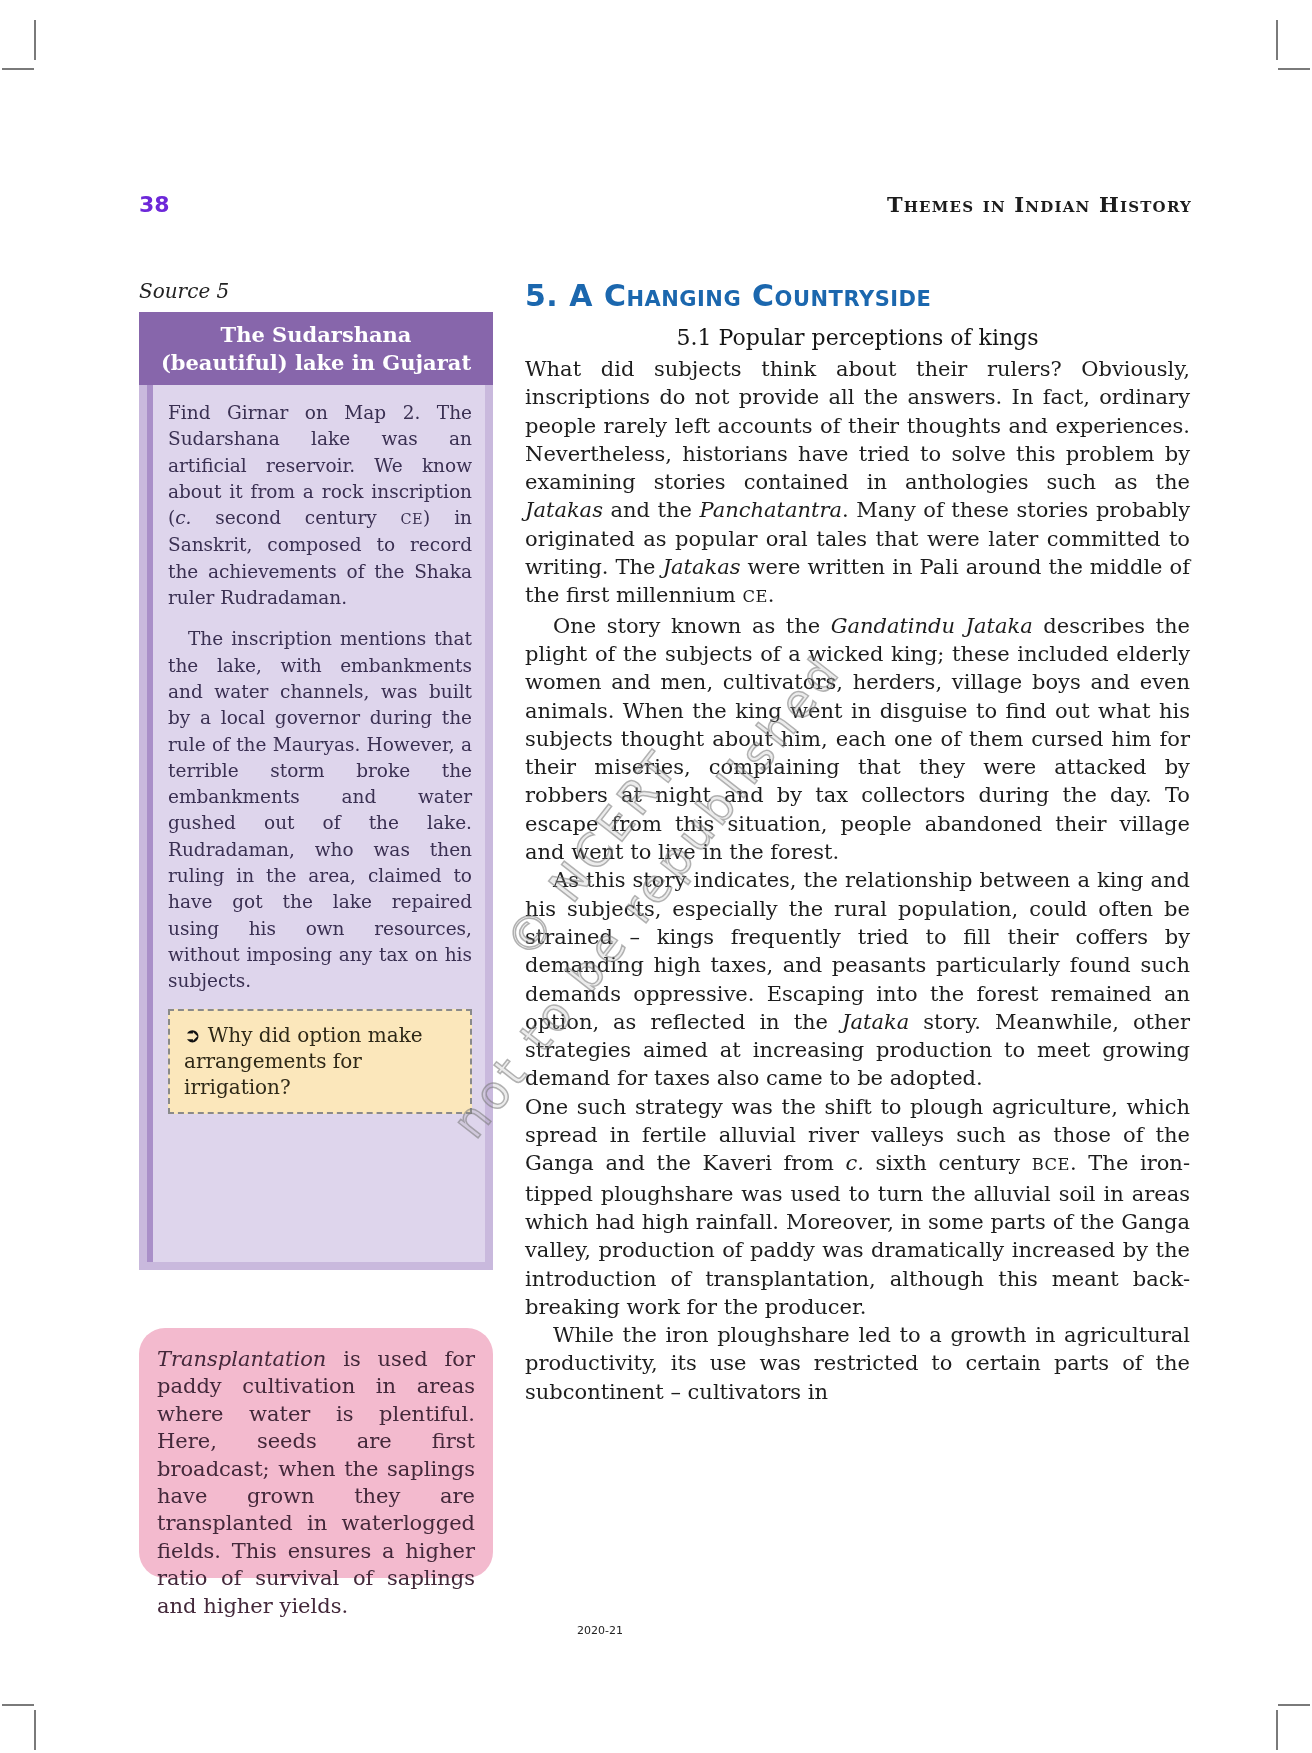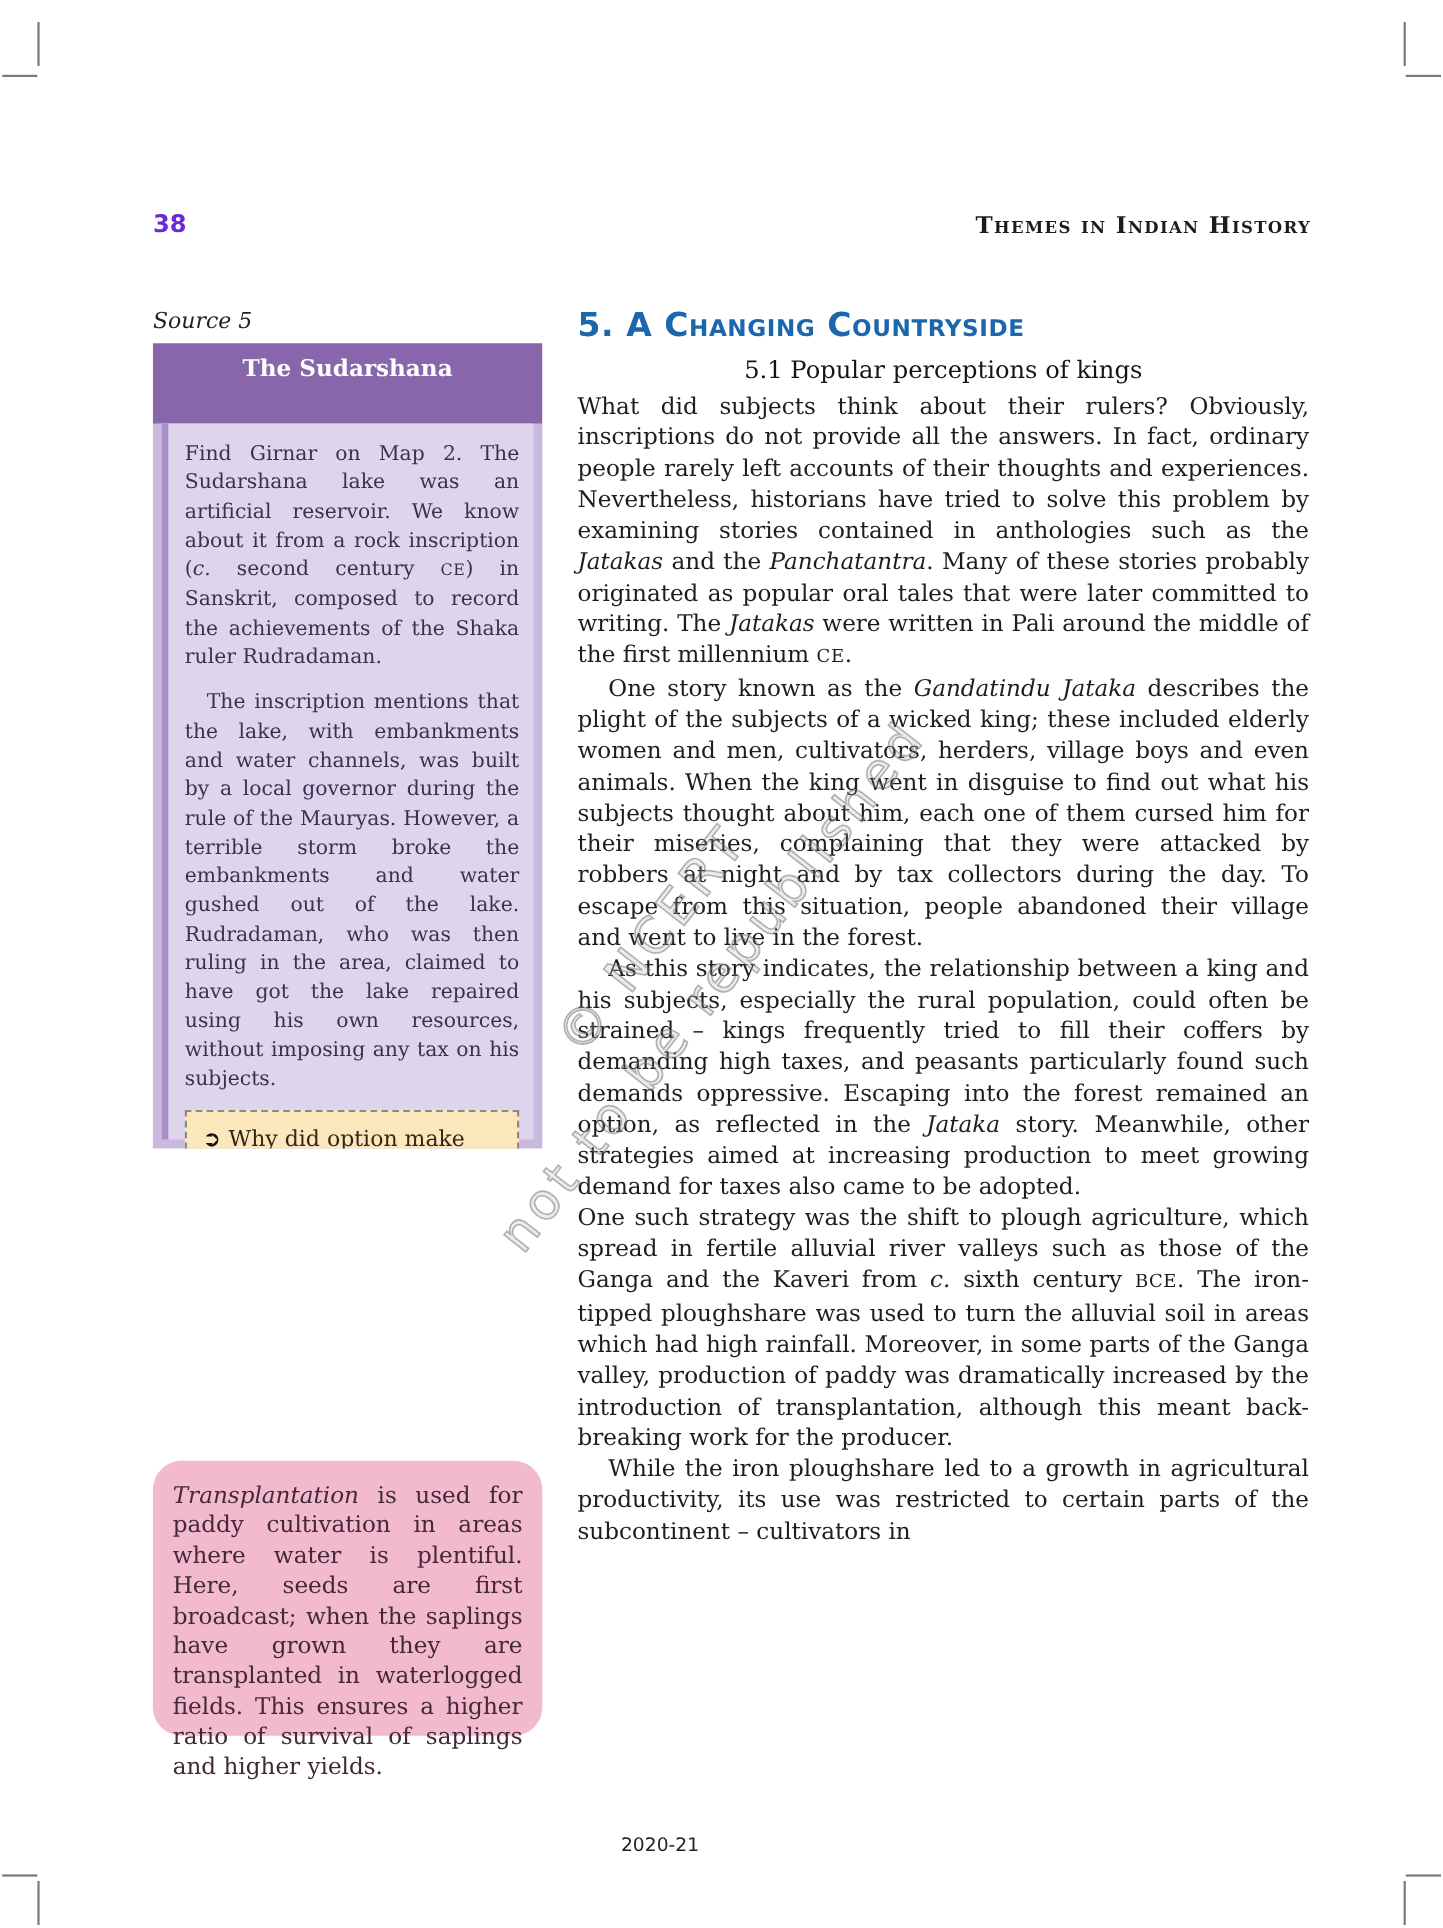--- a/index.html
+++ b/index.html
@@ -25,21 +25,21 @@
     text-align:right; font-variant:small-caps; font-weight:bold;
     font-size:21px; letter-spacing:1.2px; color:#1c1c1c;
   }
 
   
   .source-label {
     position:absolute; left:139px; top:279px;
     font-style:italic; font-size:20px; color:#222;
   }
   .source-panel {
-    position:absolute; left:139px; top:312px; width:354px; height:732px;
+    position:absolute; left:139px; top:312px; width:354px; height:958px;
     background:var(--panel-border,#c9b9dd); overflow:hidden;
   }
   .source-title {
     background:var(--band-purple,#8766ab); color:#ffffff;
     text-align:center; font-weight:bold; font-size:21px; line-height:28px;
     padding:9px 4px 8px 4px; height:73px;
   }
   .source-body {
     margin:0 8px 8px 8px; height:calc(100% - 73px - 8px);
     background:var(--panel-body,#ded5ec);
@@ -89,23 +89,23 @@
     display:flex; flex-direction:column; align-items:center; justify-content:center;
     transform:rotate(-52deg);
     font-family:"DejaVu Sans","Liberation Sans",sans-serif;
     font-size:46px; letter-spacing:5px; line-height:1.5;
     color:rgba(150,150,150,.18);
     -webkit-text-stroke:1.5px rgba(120,120,120,.55);
     pointer-events:none; white-space:nowrap;
   }
 
   .footer {
-    position:absolute; left:500px; top:1668px; width:200px; text-align:center;
+    position:absolute; left:500px; top:1624px; width:200px; text-align:center;
     font-family:"DejaVu Sans","Liberation Sans",sans-serif;
-    font-size:17px; color:#222;
+    font-size:11px; color:#222;
   }
 </style>
 </head>
 <body>
 
 <div class="page">
 
   <div class="crop" style="left:34px;top:20px;width:2px;height:40px;"></div>
   <div class="crop" style="left:2px;top:68px;width:32px;height:2px;"></div>
   <div class="crop" style="left:1276px;top:20px;width:2px;height:40px;"></div>
@@ -116,20 +116,21 @@
   <div class="crop" style="left:1276px;top:1710px;width:2px;height:40px;"></div>
 
   <div class="pagenum">38</div>
   <div class="running-header">Themes in Indian History</div>
 
   <div class="source-label">Source 5</div>
 
   <div class="source-panel">
     <div class="source-title">
       <div>The Sudarshana</div>
+      <div>(beautiful) lake in Gujarat</div>
     </div>
     <div class="source-body">
       <p><span>Find Girnar on Map 2. The Sudarshana lake was an artificial reservoir. We know about it from a rock inscription (</span><span class="seg-i">c.</span><span> second century </span><span class="seg-sc">CE</span><span>) in Sanskrit, composed to record the achievements of the Shaka ruler Rudradaman.</span></p>
       <p class="gap"><span>The inscription mentions that the lake, with embankments and water channels, was built by a local governor during the rule of the Mauryas. However, a terrible storm broke the embankments and water gushed out of the lake. Rudradaman, who was then ruling in the area, claimed to have got the lake repaired using his own resources, without imposing any tax on his subjects.</span></p>
       <div class="question-box">
         <span class="q-icon">➲</span><span>Why did option make arrangements for irrigation?</span>
       </div>
     </div>
   </div>
 

